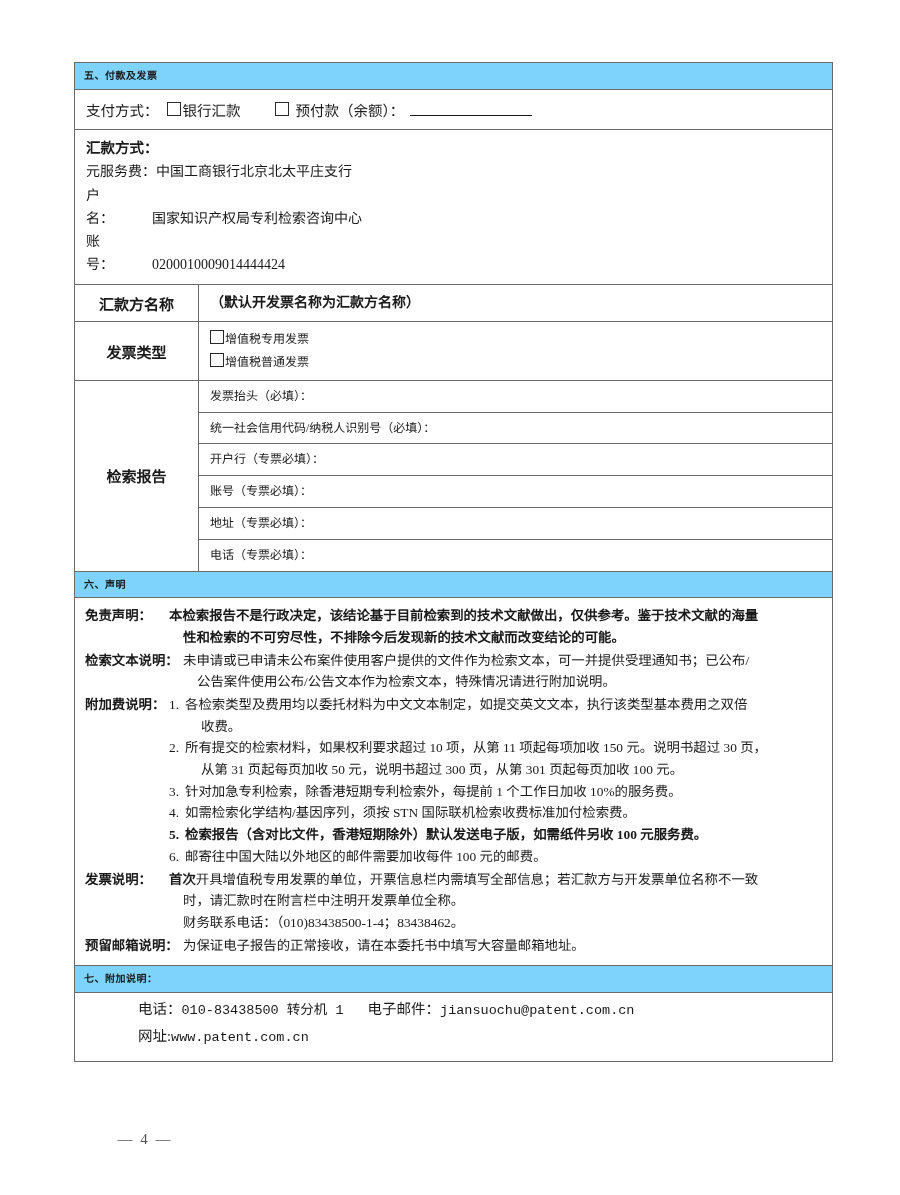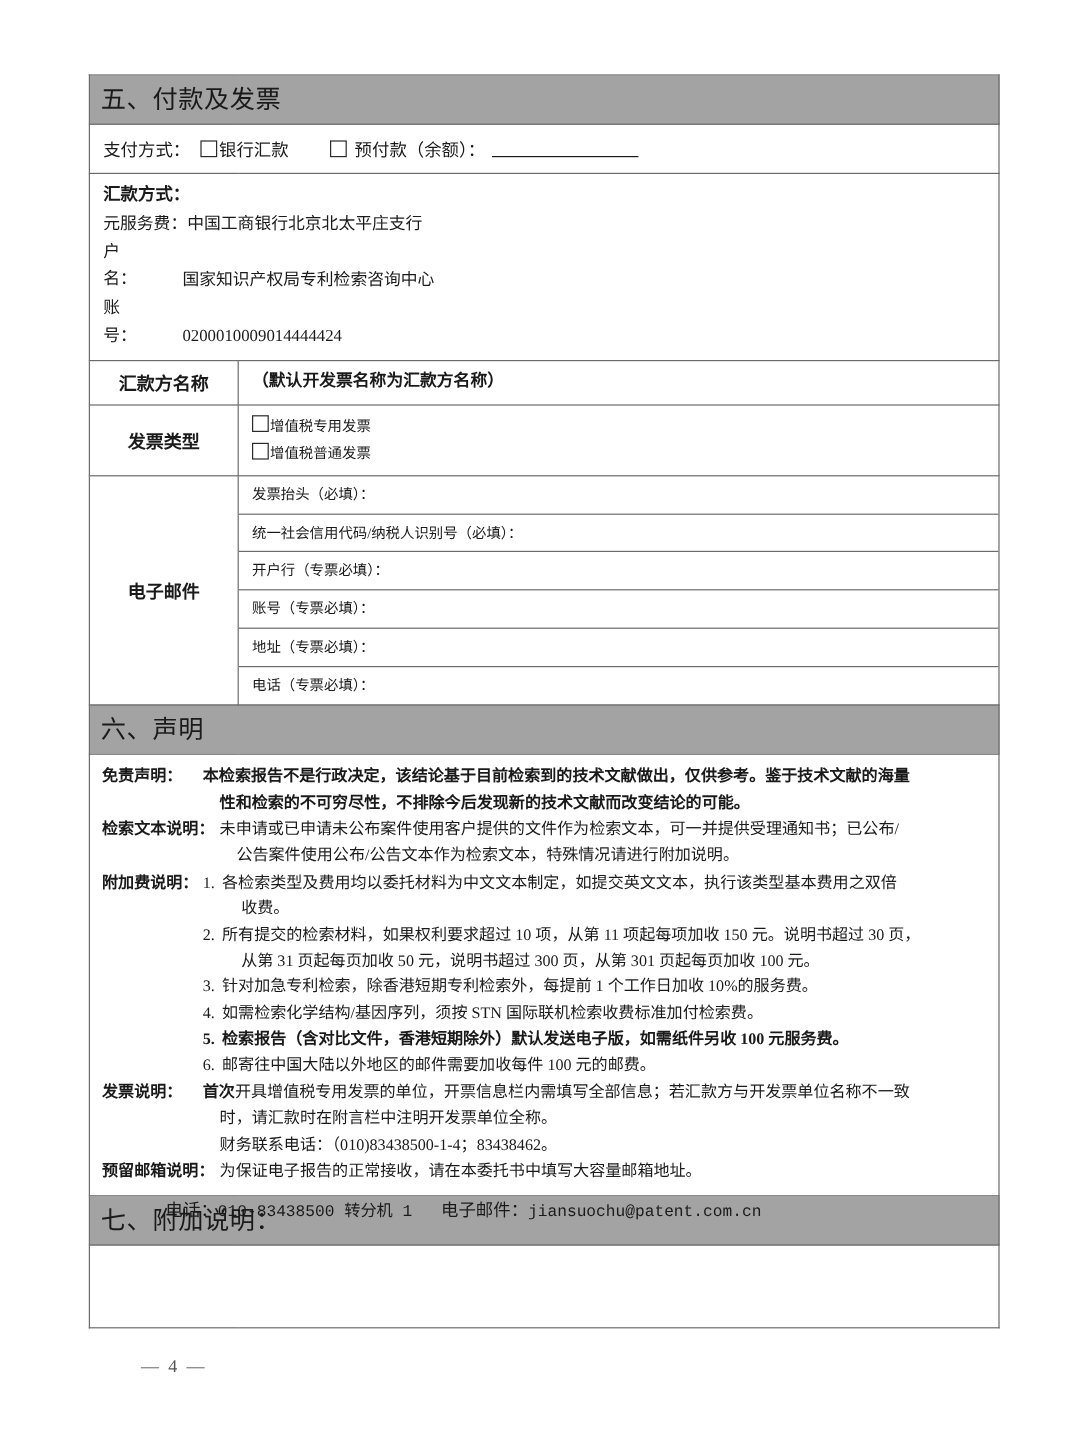--- a/index.html
+++ b/index.html
@@ -29,23 +29,23 @@
     width: 758px;
     border-collapse: collapse;
     table-layout: fixed;
   }
   .doc-table td {
     border: 1px solid #6b6b6b;
     padding: 0;
     vertical-align: top;
   }
   .sec-header {
-    background: #a3a3a3;
-    font-weight: normal;
-    font-size: 21px;
+    background: #7dd3fc;
+    font-weight: bold;
+    font-size: 10px;
     padding: 6px 9px 6px 9px !important;
     letter-spacing: 0.5px;
     line-height: 1.35;
   }
   .pay-row {
     padding: 9px 9px 9px 11px !important;
     font-size: 14.5px;
   }
   .pay-line {
     display: flex;
@@ -222,21 +222,21 @@
           <div>
             <span class="cbox"></span><span>增值税专用发票</span>
           </div>
           <div>
             <span class="cbox"></span><span>增值税普通发票</span>
           </div>
         </td>
       </tr>
 
       <tr>
-        <td class="hd-cell mid">电子邮件</td>
+        <td class="hd-cell mid">检索报告</td>
         <td style="padding:0 !important;">
           <table class="inner-tbl">
             <tbody>
               <tr>
                   <td>发票抬头（必填）：</td>
                 </tr>
               <tr>
                   <td>统一社会信用代码/纳税人识别号（必填）：</td>
                 </tr>
               <tr>
@@ -336,17 +336,20 @@
         <td colspan="2" class="blank-cell"></td>
       </tr>
 
     </tbody>
   </table>
 
   <div class="contact">
     <div>
       <span>电话：</span><span class="mono">010-83438500 转分机 1</span><span class="sp2"></span><span>电子邮件：</span><span class="mono">jiansuochu@patent.com.cn</span>
     </div>
+    <div>
+      <span>网址:</span><span class="mono">www.patent.com.cn</span>
+    </div>
   </div>
 
   <div class="page-num">— 4 —</div>
 
 </div>
 
 </body></html>

